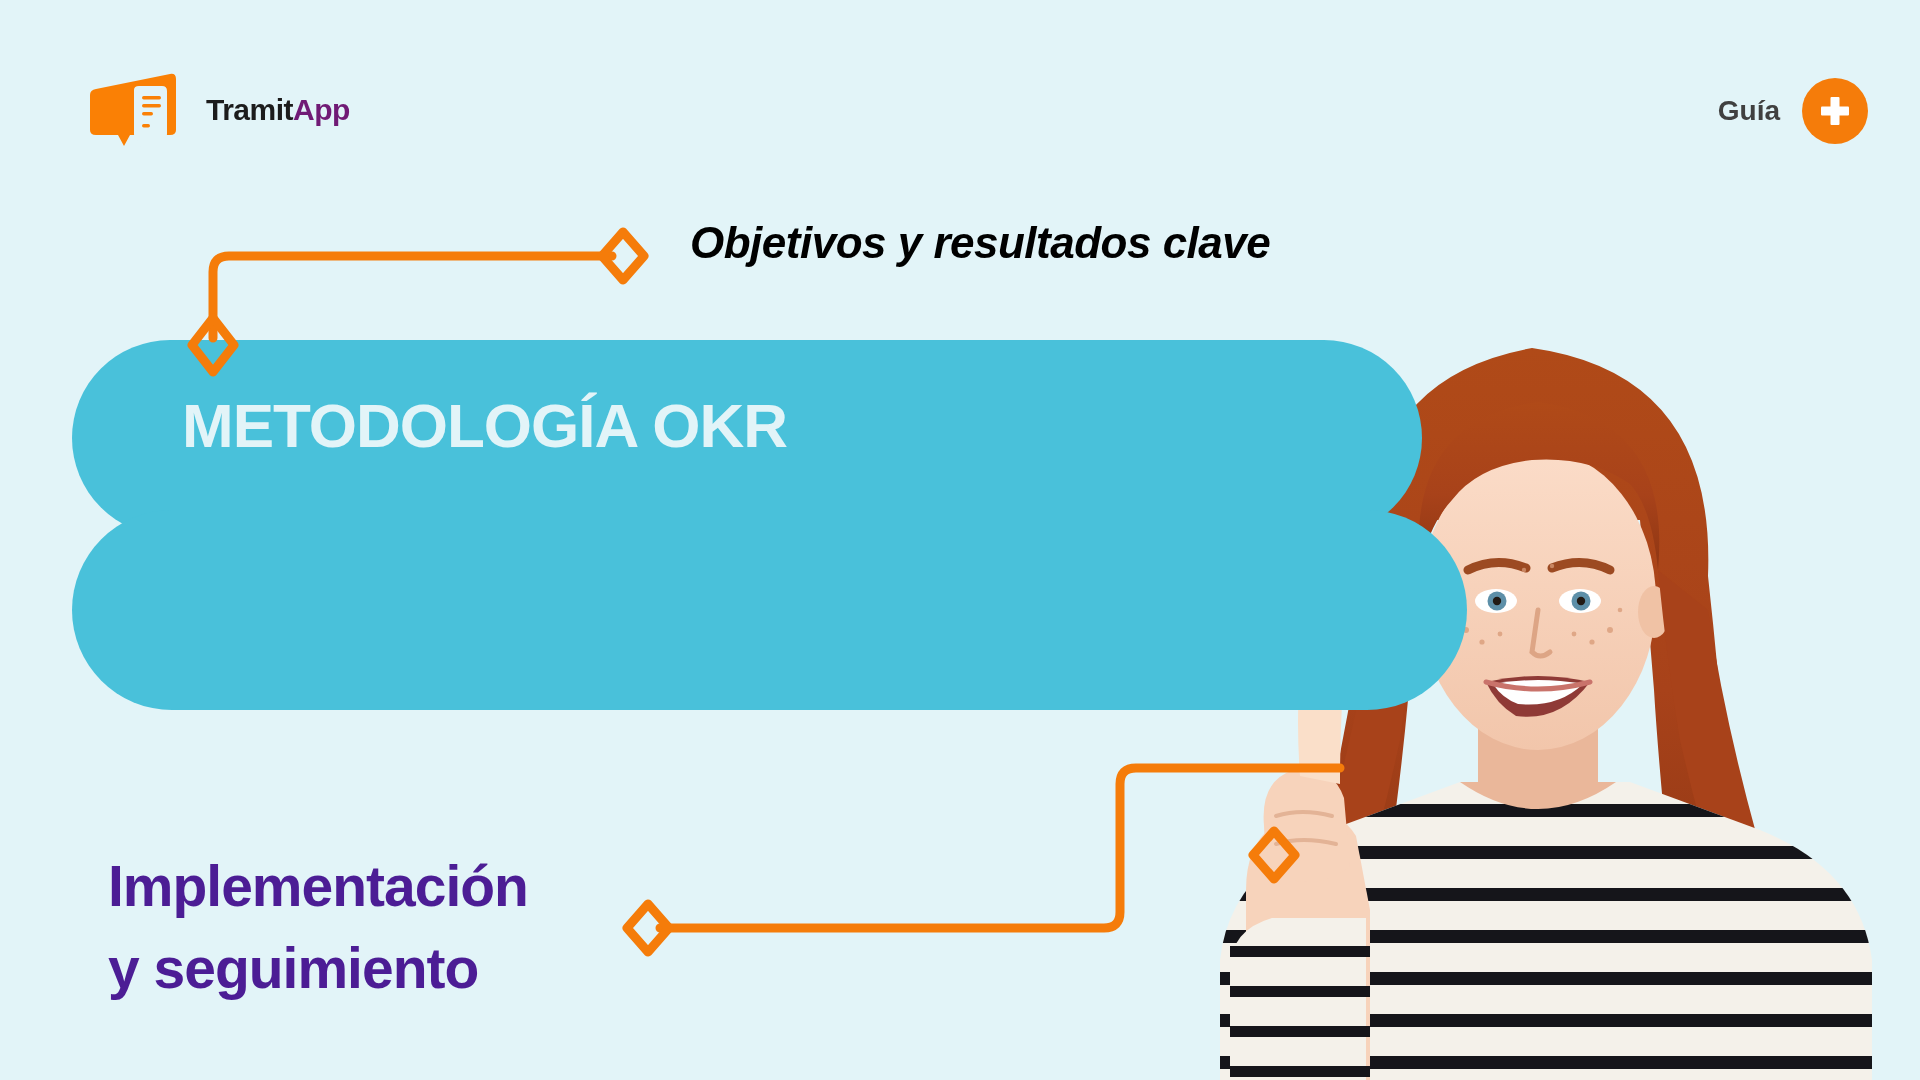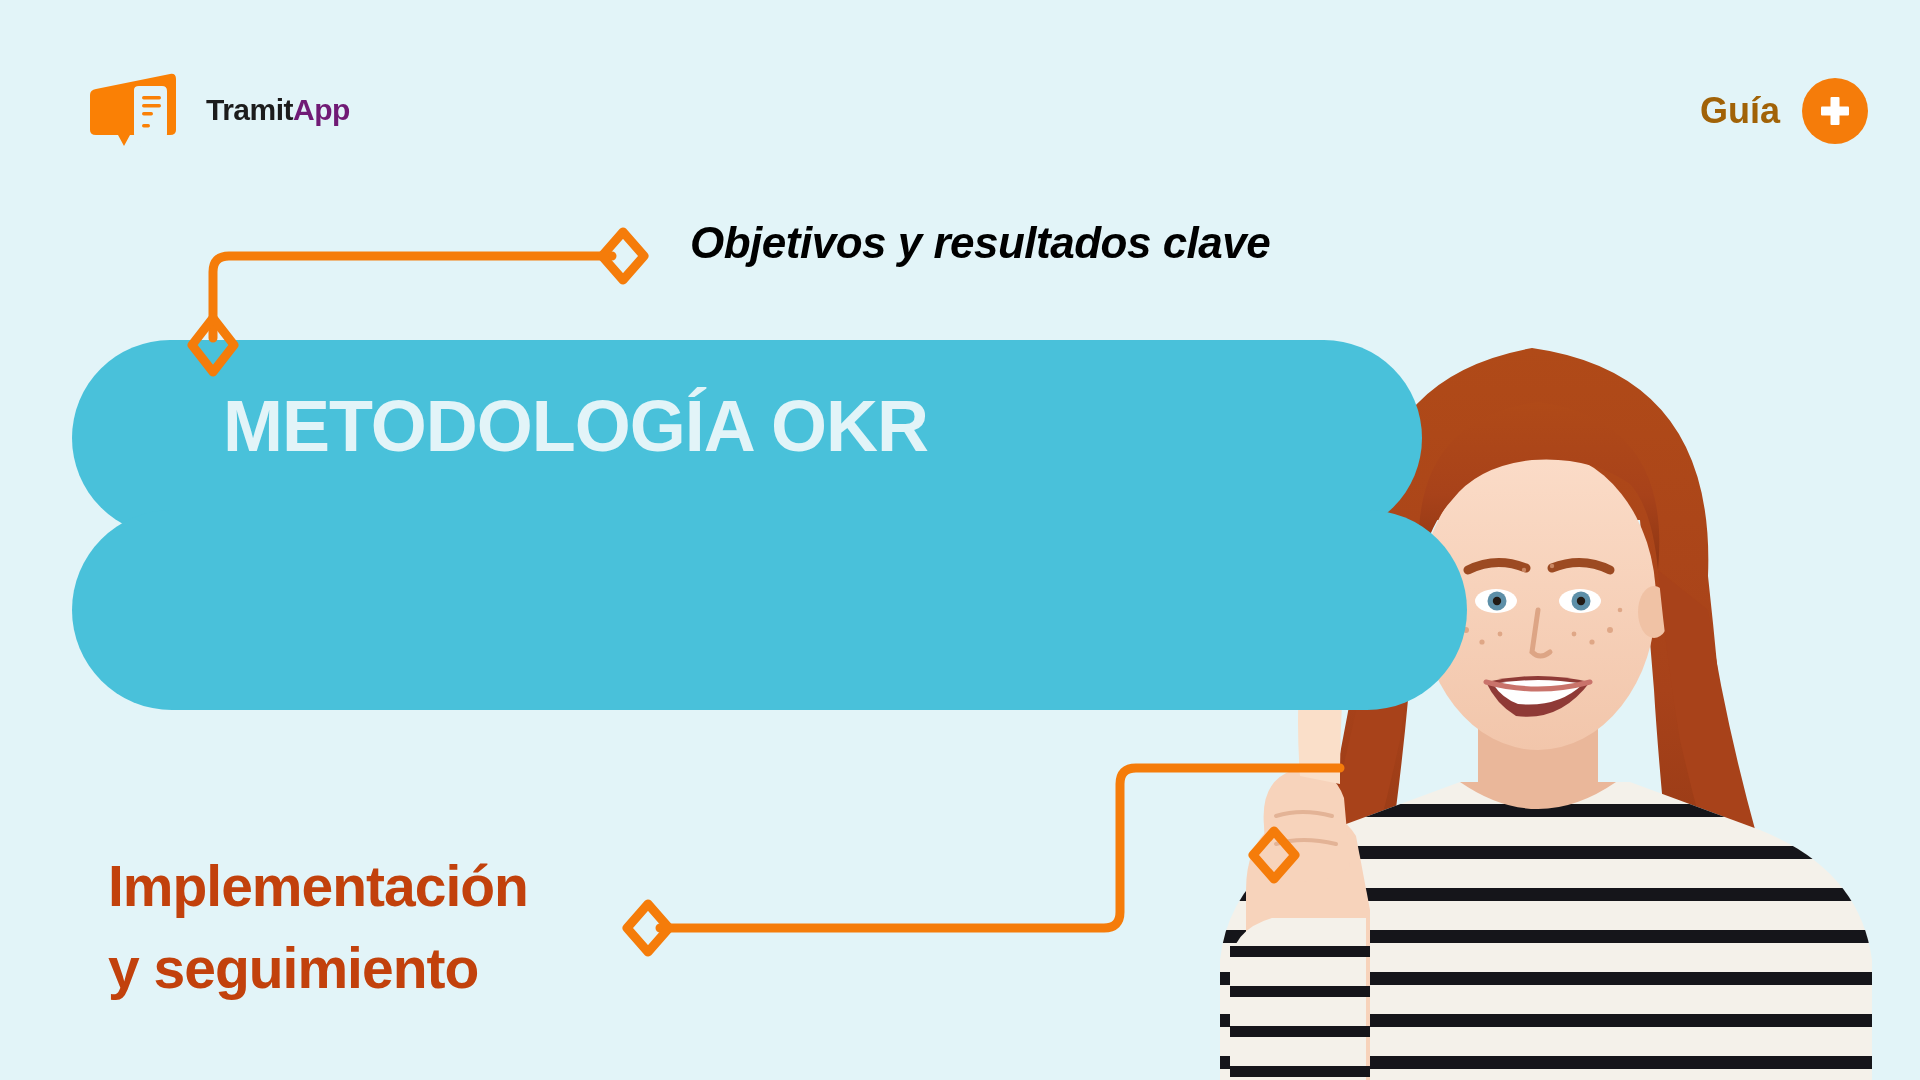--- a/index.html
+++ b/index.html
@@ -52,23 +52,23 @@
   #guide {
     position: absolute;
     right: 52px;
     top: 78px;
     display: flex;
     align-items: center;
     gap: 22px;
     height: 66px;
   }
   #guide-label {
-    font-size: 36px;
+    font-size: 28px;
     font-weight: 800;
-    color: #a16207;
+    color: #404040;
     letter-spacing: 0px;
     line-height: 1;
   }
   #guide-plus-btn {
     width: 66px;
     height: 66px;
     border-radius: 50%;
     background: #f57c0a;
     position: relative;
     border: none;
@@ -140,26 +140,25 @@
   }
   #title-text {
     position: absolute;
     left: 110px;
     top: 22px;
     width: 1300px;
     z-index: 3;
   }
   .title-line {
     color: #e2f4f8;
-    font-size: 72px;
+    font-size: 62px;
     font-weight: 800;
     line-height: 128px;
     letter-spacing: -1px;
     white-space: nowrap;
-    margin-left: 41px;
   }
 
   
   #callout-top {
     position: absolute;
     left: 690px;
     top: 218px;
     font-size: 44px;
     font-style: italic;
     font-weight: 600;
@@ -168,21 +167,21 @@
     letter-spacing: -0.5px;
   }
 
   
   #callout-bottom {
     position: absolute;
     left: 108px;
     top: 845px;
     font-size: 57px;
     font-weight: 800;
-    color: #c2410c;
+    color: #4c1d95;
     line-height: 82px;
     letter-spacing: -1px;
   }
   #callout-bottom .cb-line { white-space: nowrap; display: block; }
 </style>
 </head>
 <body>
 
 <div id="stage">
 

